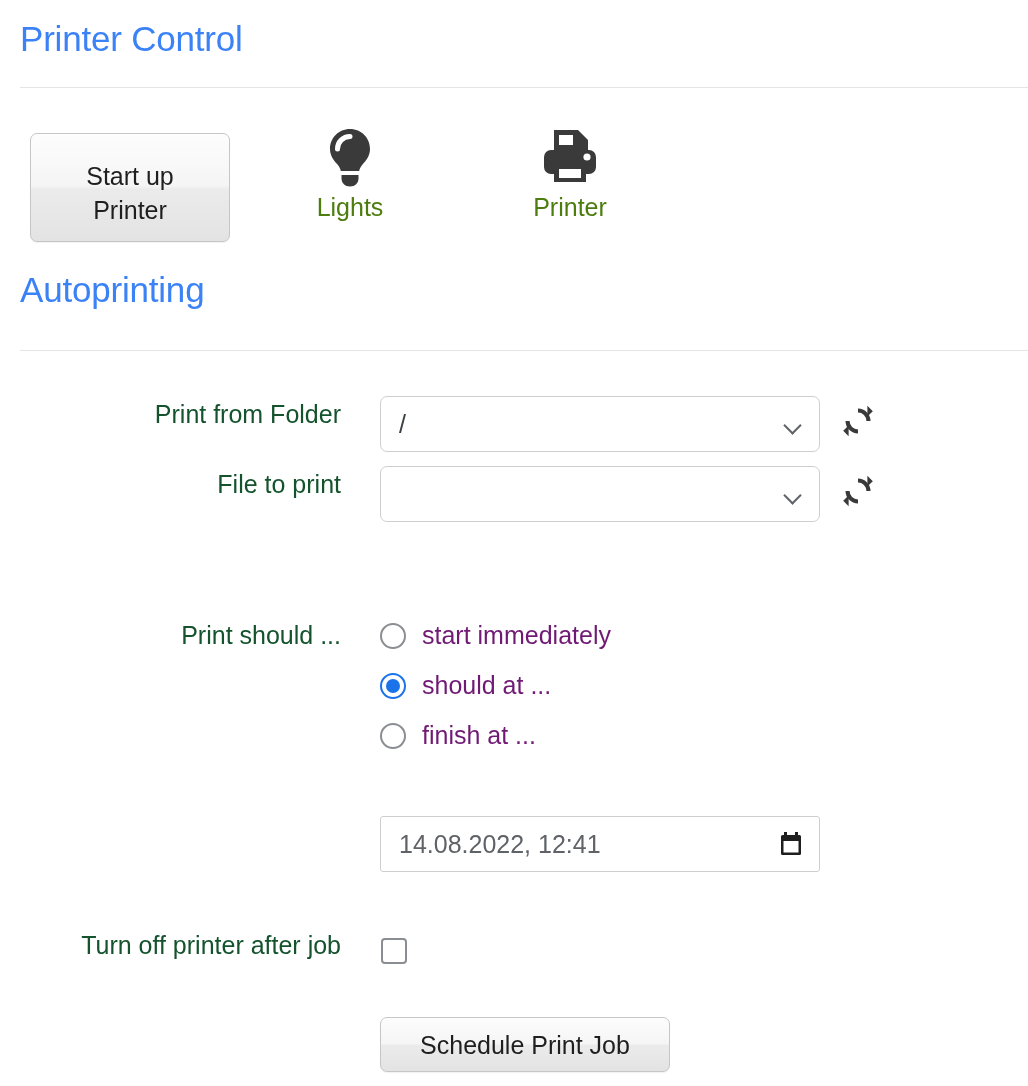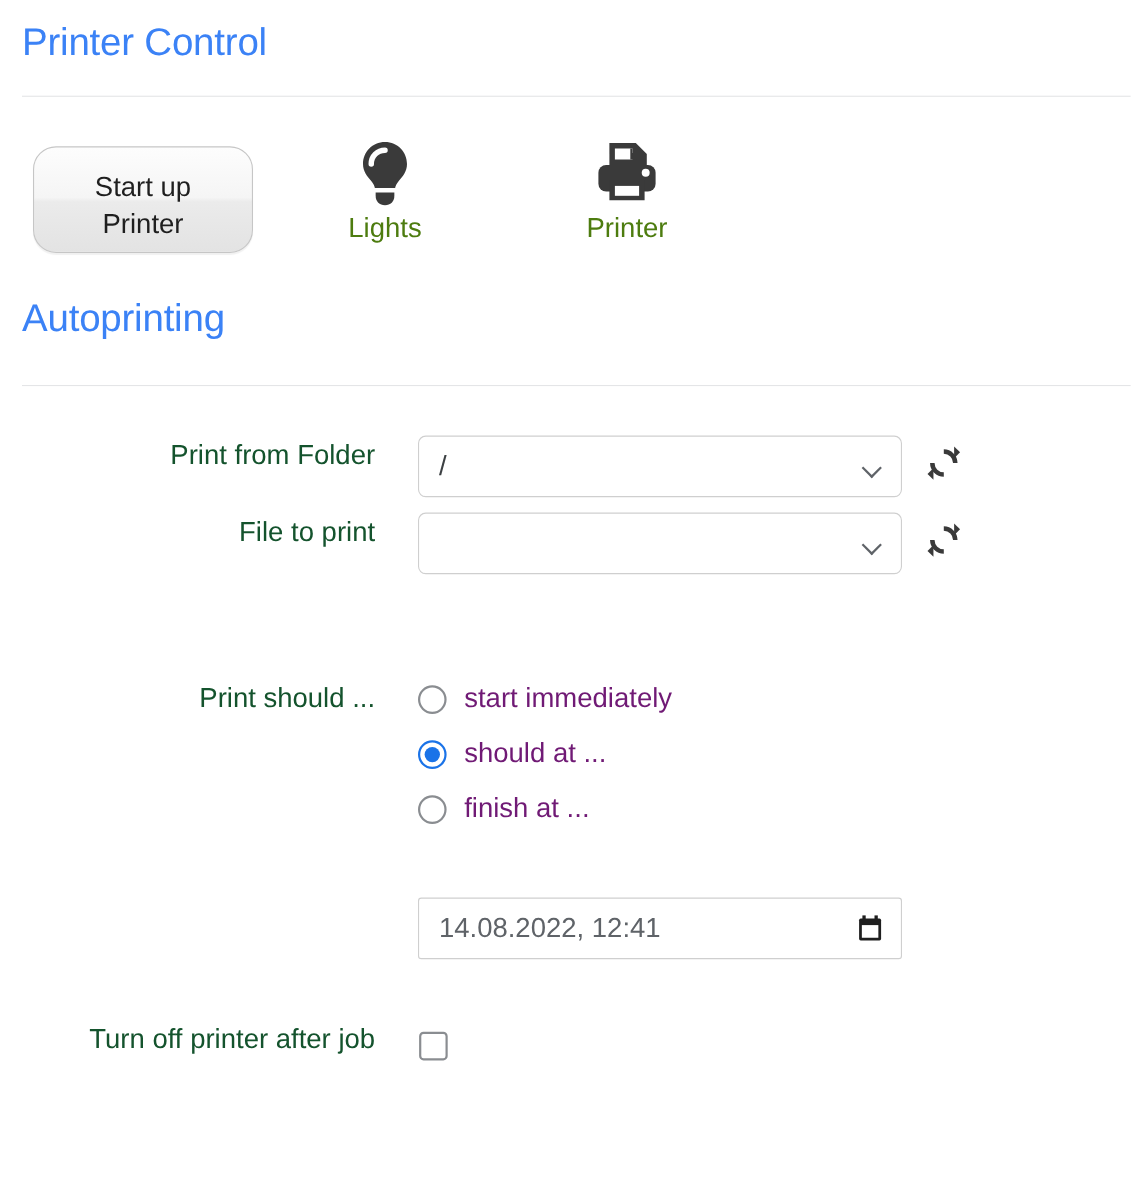--- a/index.html
+++ b/index.html
@@ -55,26 +55,25 @@
     color: #1f1f1f;
     font-family: "Liberation Sans", sans-serif;
     text-align: center;
     cursor: pointer;
     box-shadow: 0 1px 1px rgba(0,0,0,0.06);
   }
   #startup-printer-button {
     left: 30px;
     top: 133px;
     width: 200px;
-    height: 97px;
+    height: 109px;
     font-size: 25px;
     line-height: 34px;
     padding-top: 12px;
     white-space: pre-line;
-    border-radius: 21px;
   }
 
   .icon-tile {
     position: absolute;
     text-align: center;
     cursor: pointer;
     width: 120px;
   }
   #lights-tile  { left: 290px; top: 126px; }
   #printer-tile { left: 510px; top: 126px; }
@@ -338,14 +337,15 @@
         <rect x="4.5" y="9" width="15" height="11.5" fill="#ffffff"></rect>
       </svg>
     </span>
   </div>
 
   <div class="form-row" style="top:930px">
     <label class="form-label" style="top:0;right:687px">Turn off printer after job</label>
   </div>
   <div id="turnoff-checkbox"></div>
 
+  <button class="btn3d" id="schedule-print-job-button">Schedule Print Job</button>
 
 </div>
 
 </body></html>

